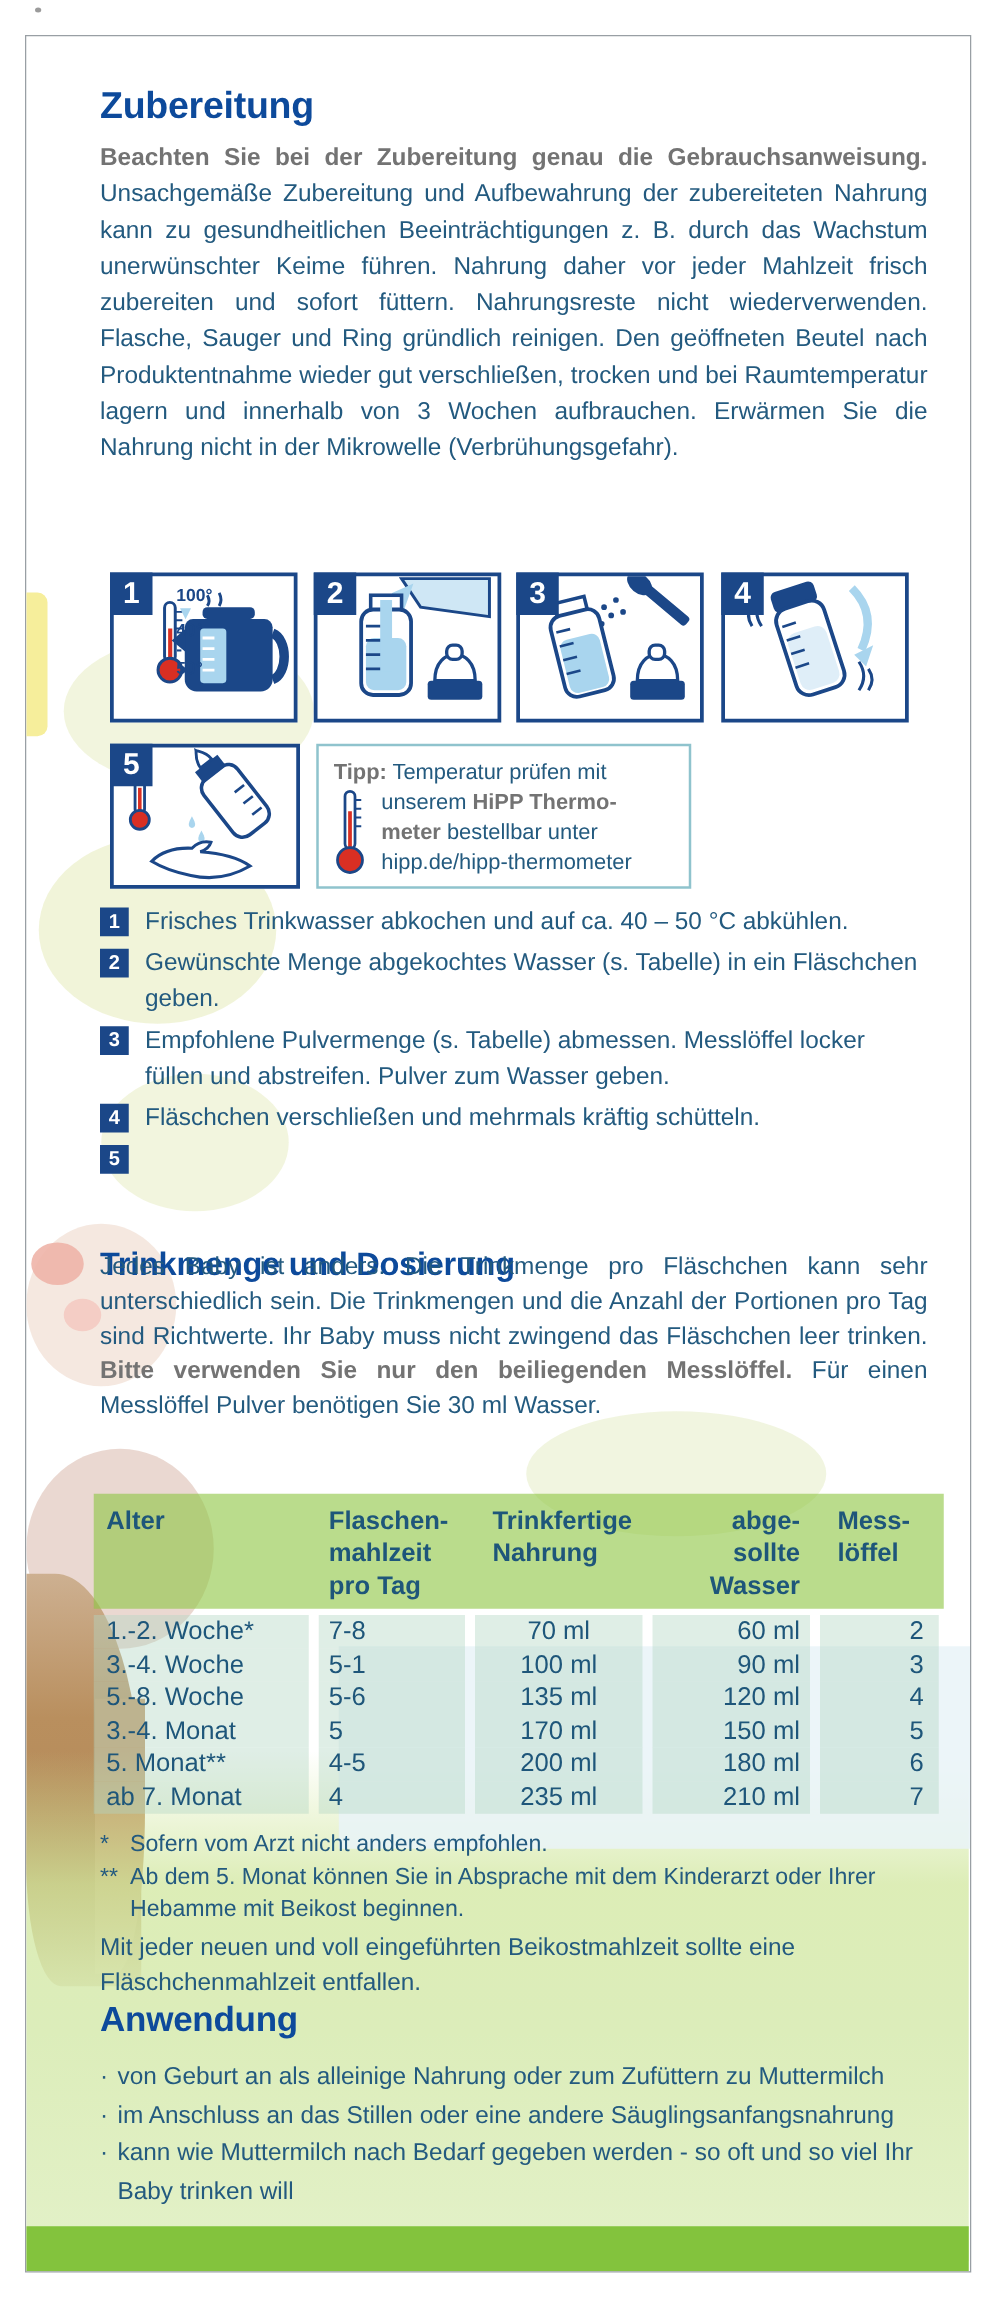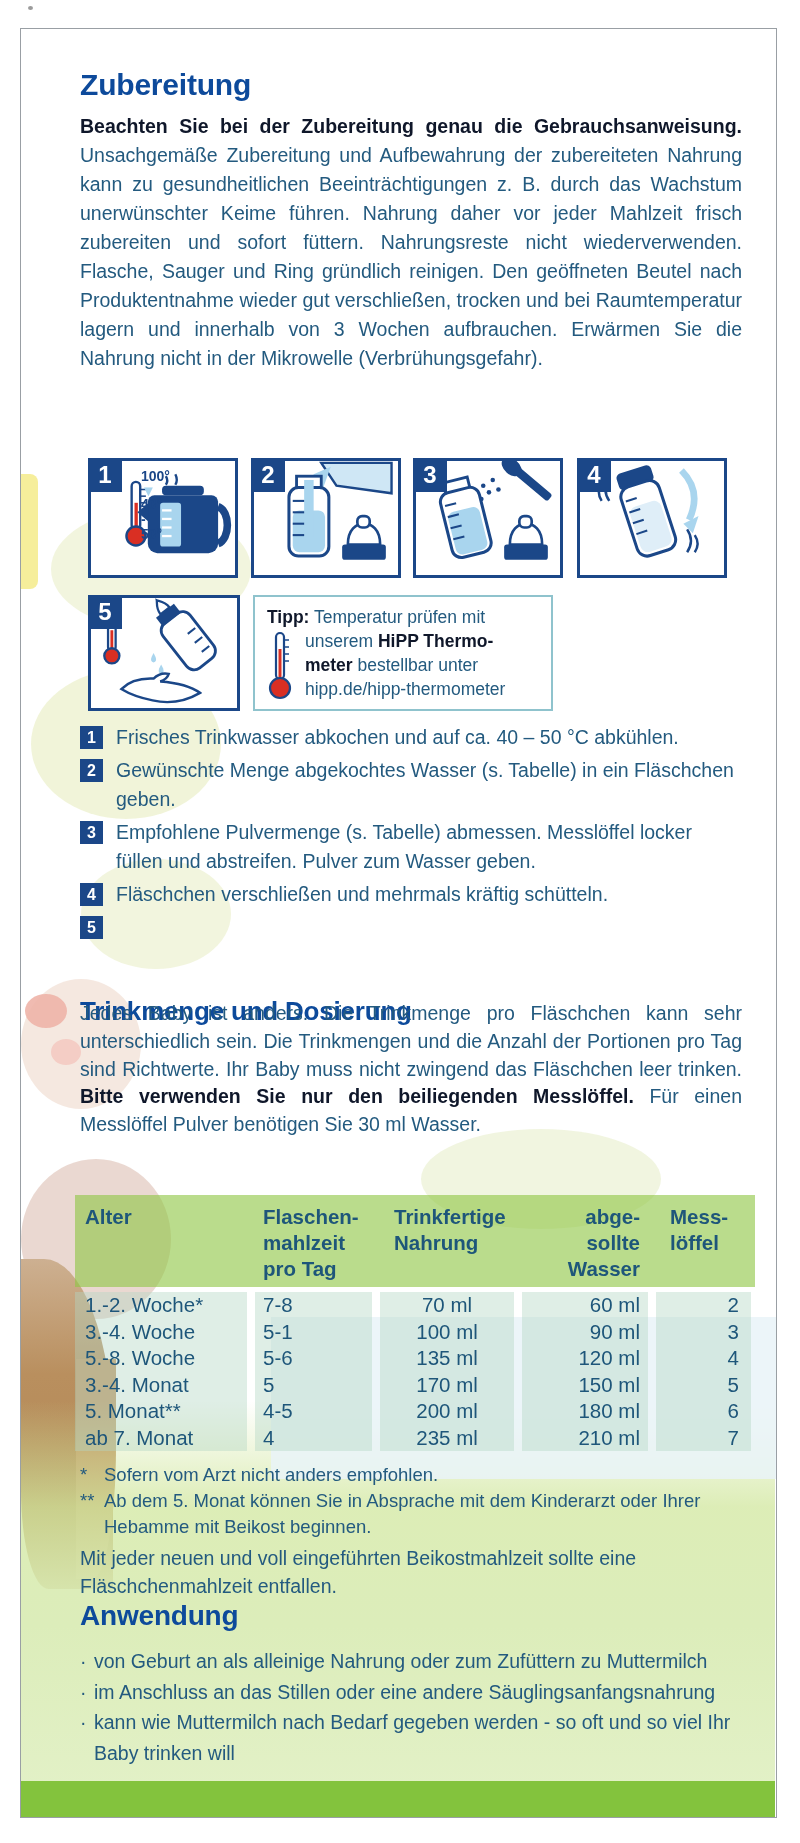--- a/index.html
+++ b/index.html
@@ -10,21 +10,21 @@
          border:1.5px solid #999fa4;box-sizing:border-box;overflow:hidden;}
   
   .bg{position:absolute;z-index:0;}
   .blob{border-radius:50%;}
   .grass{position:absolute;left:0;top:1372px;width:754px;height:408px;z-index:0;
          background:linear-gradient(180deg,rgba(214,234,166,0) 0%,rgba(209,231,158,.75) 26%,#dcedba 55%,#e3f1c8 100%);}
   .footerbar{position:absolute;left:0;top:1752px;width:754px;height:36px;background:#83c33d;z-index:2;}
   
   .h1{position:absolute;z-index:3;font-size:30px;font-weight:700;color:#0d4a9b;letter-spacing:-.2px;}
   .para{position:absolute;z-index:3;font-size:19.5px;line-height:29px;color:#235a7f;text-align:justify;}
-  .bold-blue{font-weight:700;color:#0f172a;}
+  .bold-blue{font-weight:700;color:#737373;}
   
   .stepbox{position:absolute;z-index:3;width:150px;height:120px;background:#fff;border:3px solid #1b4788;
            box-sizing:border-box;}
   .badge{position:absolute;left:-3px;top:-3px;width:34px;height:34px;background:#1b4788;color:#fff;
          font-weight:700;font-size:24px;display:flex;align-items:center;justify-content:center;z-index:4;}
   .kettle-labels{position:absolute;left:5px;top:8px;z-index:4;color:#1b4788;font-weight:700;font-size:14px;line-height:15px;margin-left:45px;}
   .kettle-labels .arr{color:#a9d5ee;font-size:15px;line-height:13px;}
   
   .ilist{position:absolute;z-index:3;left:80px;top:723px;width:662px;}
   .irow{display:flex;margin-bottom:4px;}

